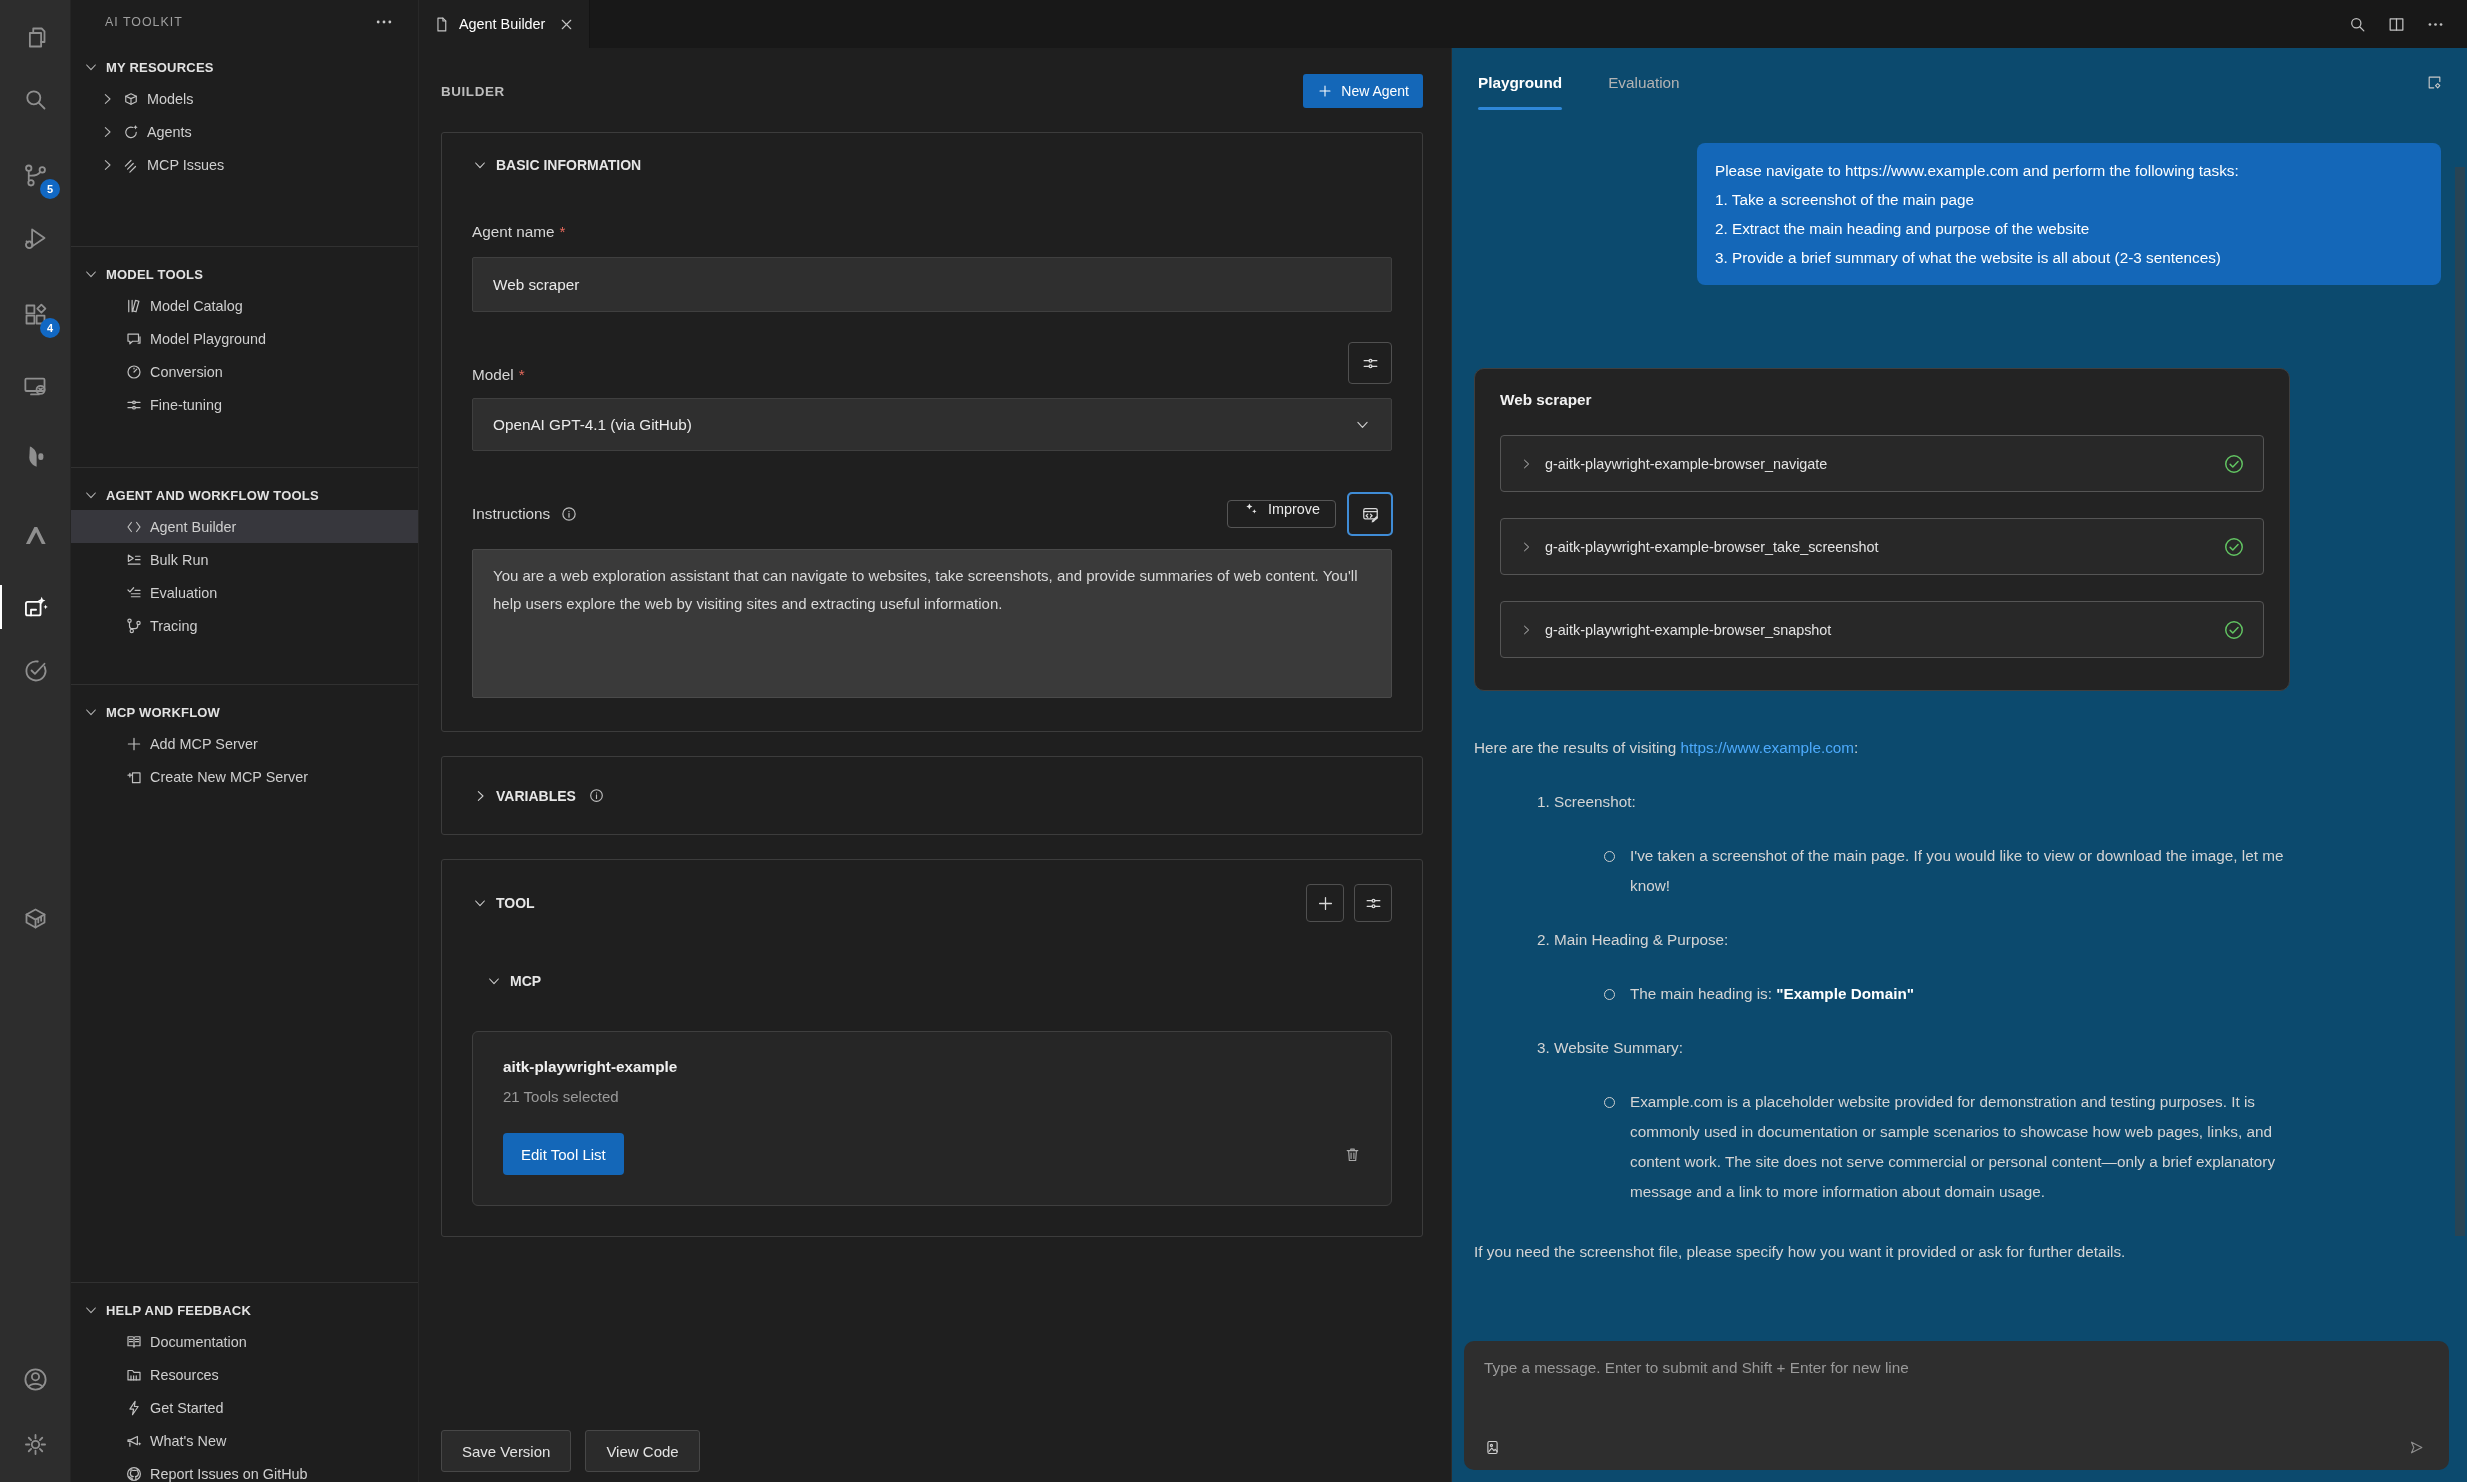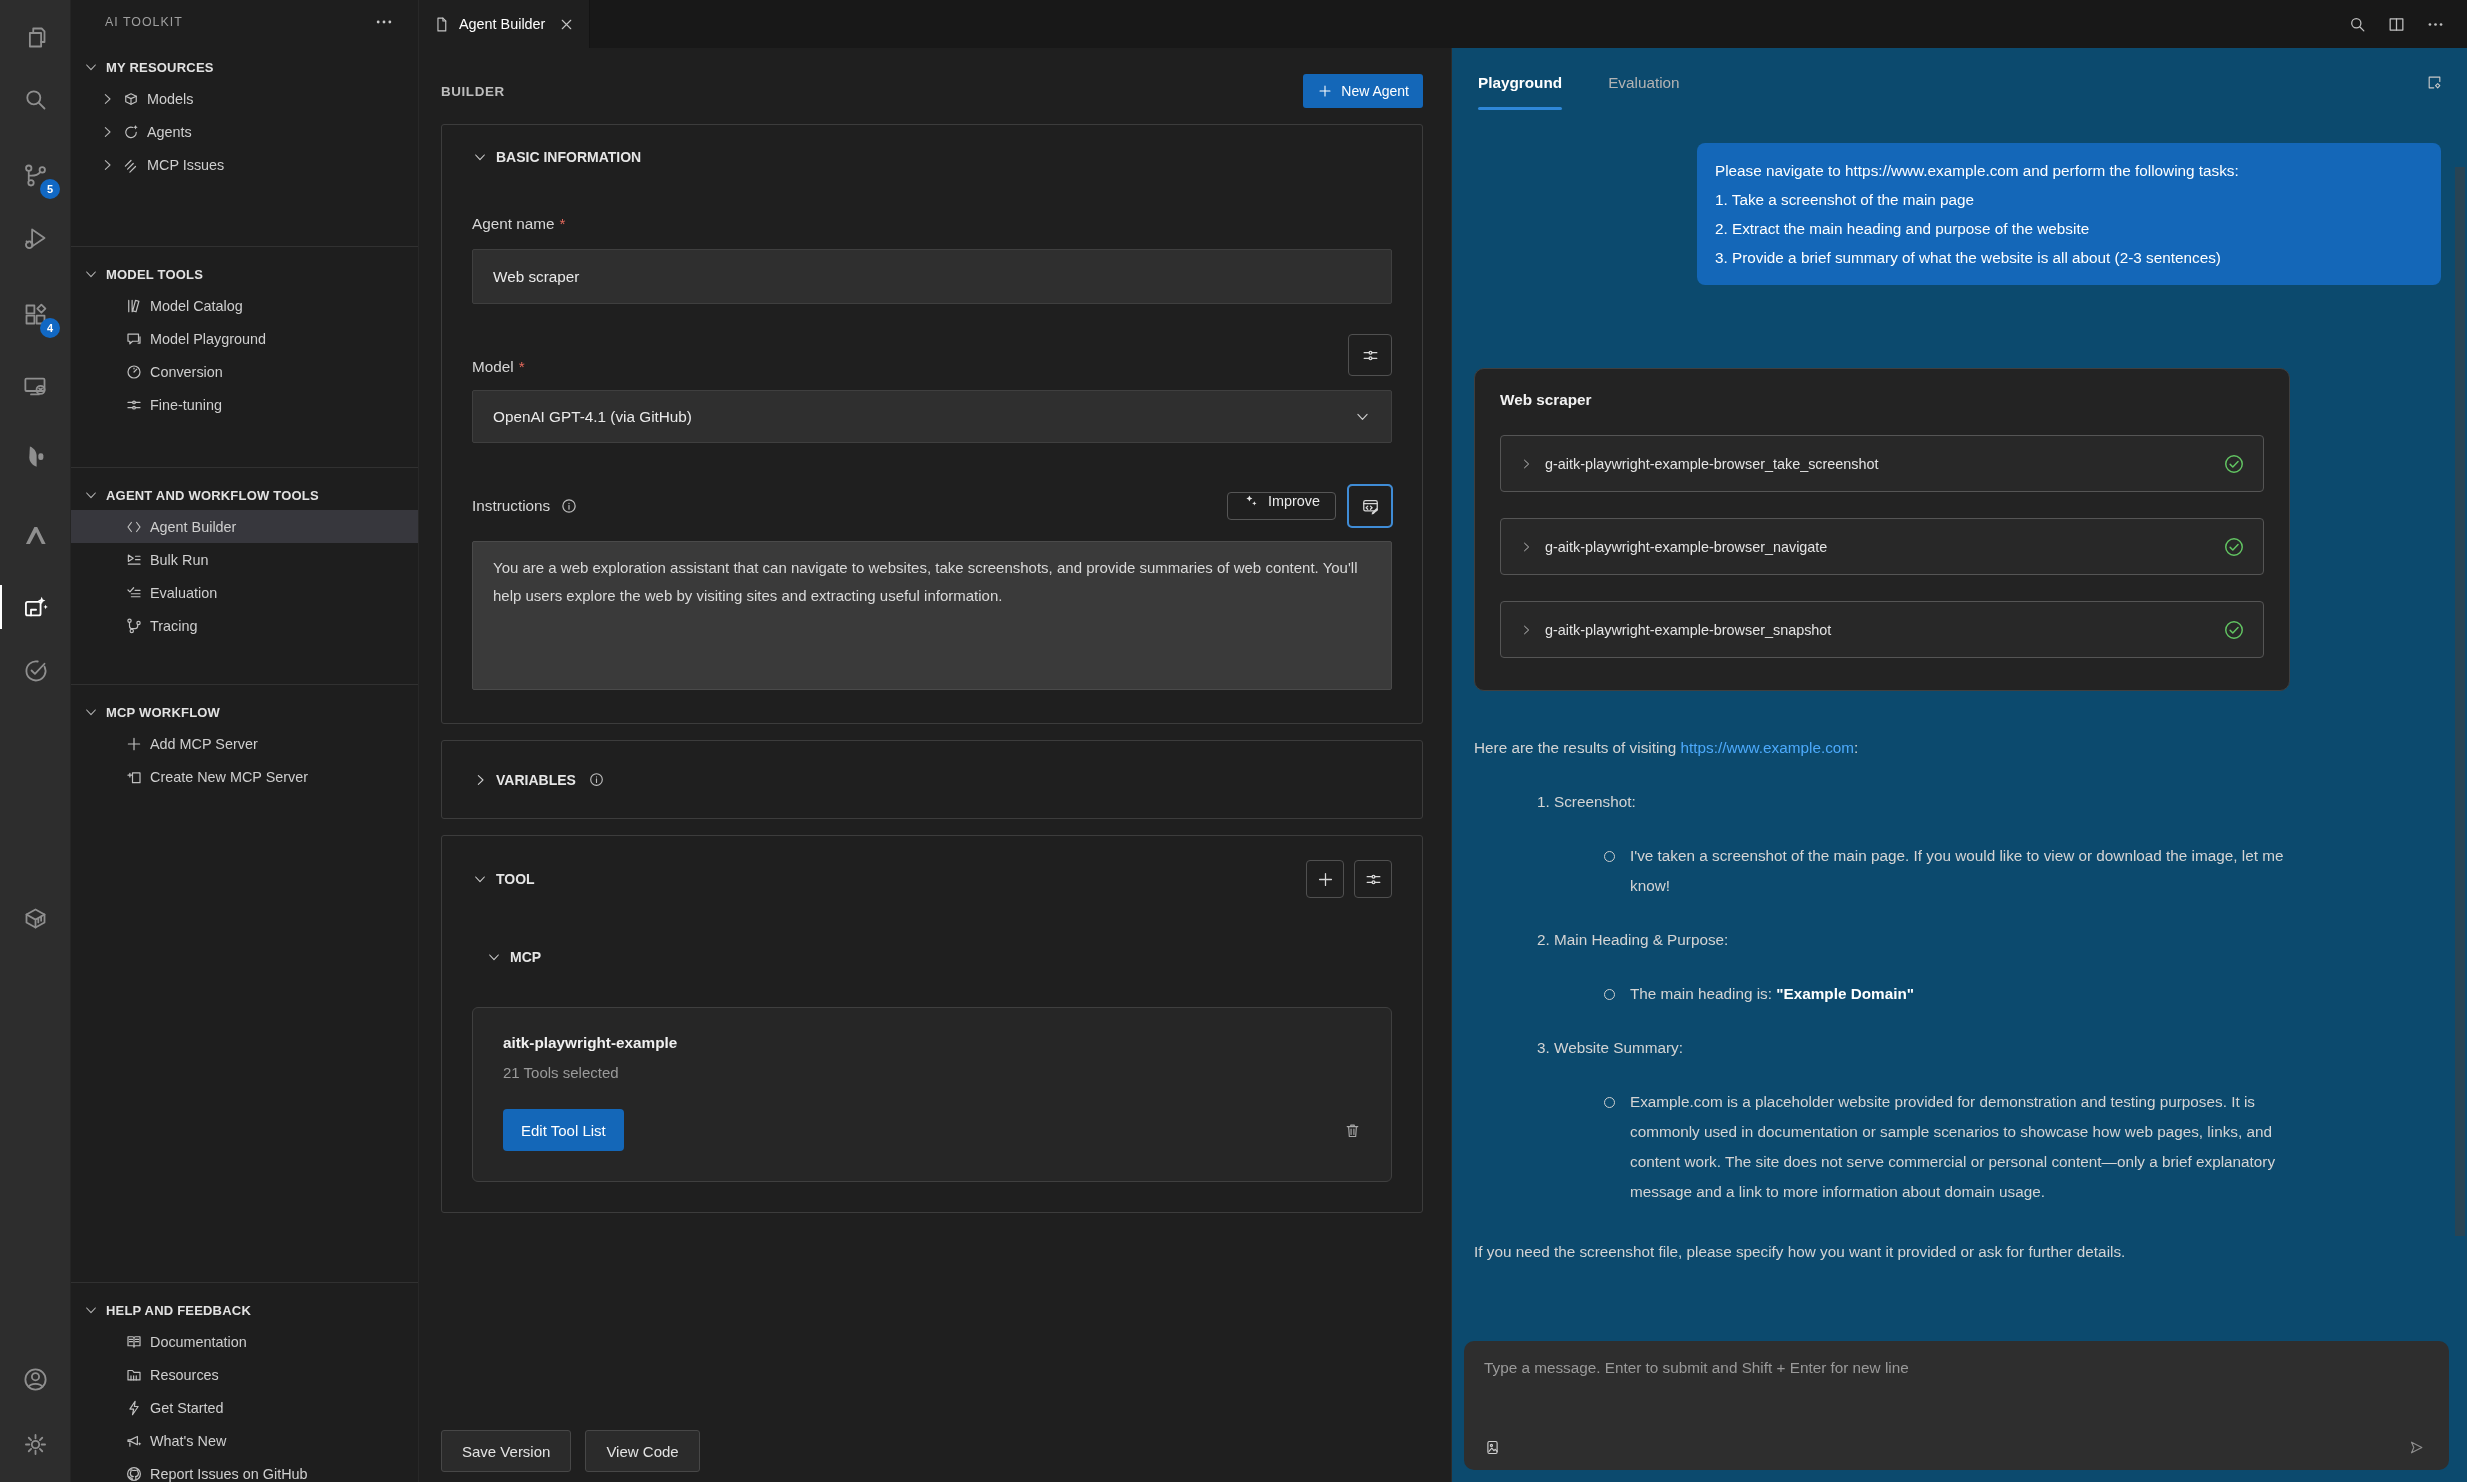--- a/index.html
+++ b/index.html
@@ -46,21 +46,21 @@
   .strip-actions svg.ic{width:19px;height:19px;cursor:pointer}
 
   .content-row{flex:1;display:flex;min-height:0}
 
   
   .editor{width:1032px;flex:0 0 1032px;position:relative;padding:0 28px 0 22px;background:#1f1f1f}
   .builder-head{margin-top:26px;display:flex;align-items:center}
   .builder-title{font-size:13.4px;font-weight:700;letter-spacing:0.6px;color:#bdbdbd}
   .btn-primary{margin-left:auto;display:flex;align-items:center;gap:8px;background:#1467b8;color:#fff;border:none;border-radius:3px;height:34px;padding:0 14px;font-size:14px;font-family:inherit;cursor:pointer}
   .btn-primary svg.ic{width:16px;height:16px}
-  .card{border:1px solid #3c3c3c;border-radius:3px;margin-top:16px;padding:24px 30px 30px;background:#1f1f1f}
+  .card{border:1px solid #3c3c3c;border-radius:3px;margin-top:24px;padding:24px 30px 30px;background:#1f1f1f}
   .sec-head{display:flex;align-items:center;gap:8px;font-weight:700;font-size:14px;color:#e6e6e6}
   .sec-head svg.ic{width:16px;height:16px;color:#cfcfcf}
   .sec-head svg.info{width:17px;height:17px;color:#bdbdbd;margin-left:4px}
   .field-label{margin-top:50px;font-size:15.3px;color:#d6d6d6}
   .req{color:#e5695c;margin-left:5px}
   .text-input{margin-top:16px;width:100%;height:55px;background:#2f2f2f;border:1px solid #3f3f3f;border-radius:2px;color:#eaeaea;font-size:15.3px;font-family:inherit;padding:0 20px}
   .model-row{margin-top:30px;display:flex;align-items:flex-end}
   .iconbtn{display:flex;align-items:center;justify-content:center;width:44px;height:42px;border:1px solid #505050;border-radius:4px;background:transparent;color:#d8d8d8;cursor:pointer}
   .iconbtn svg.ic{width:19px;height:19px}
   .select{margin-top:14px;height:53px;display:flex;align-items:center;background:#2f2f2f;border:1px solid #3f3f3f;border-radius:2px;padding:0 20px;font-size:15.3px;color:#eaeaea;cursor:pointer}
@@ -726,30 +726,30 @@
             <div>2. Extract the main heading and purpose of the website</div>
             <div>3. Provide a brief summary of what the website is all about (2-3 sentences)</div>
           </div>
 
           <div class="acard">
             <div class="acard-title">Web scraper</div>
             <div class="toolrow">
               <svg class="ic chev" viewBox="0 0 14 14" width="14" height="14">
                   <use href="#i-chevr"></use>
                 </svg>
-              <span class="tname">g-aitk-playwright-example-browser_take_screenshot</span>
+              <span class="tname">g-aitk-playwright-example-browser_navigate</span>
               <svg class="ic ok" viewBox="0 0 22 22" width="22" height="22">
                   <use href="#i-okcircle"></use>
                 </svg>
             </div>
             <div class="toolrow">
               <svg class="ic chev" viewBox="0 0 14 14" width="14" height="14">
                   <use href="#i-chevr"></use>
                 </svg>
-              <span class="tname">g-aitk-playwright-example-browser_navigate</span>
+              <span class="tname">g-aitk-playwright-example-browser_take_screenshot</span>
               <svg class="ic ok" viewBox="0 0 22 22" width="22" height="22">
                   <use href="#i-okcircle"></use>
                 </svg>
             </div>
             <div class="toolrow">
               <svg class="ic chev" viewBox="0 0 14 14" width="14" height="14">
                   <use href="#i-chevr"></use>
                 </svg>
               <span class="tname">g-aitk-playwright-example-browser_snapshot</span>
               <svg class="ic ok" viewBox="0 0 22 22" width="22" height="22">

